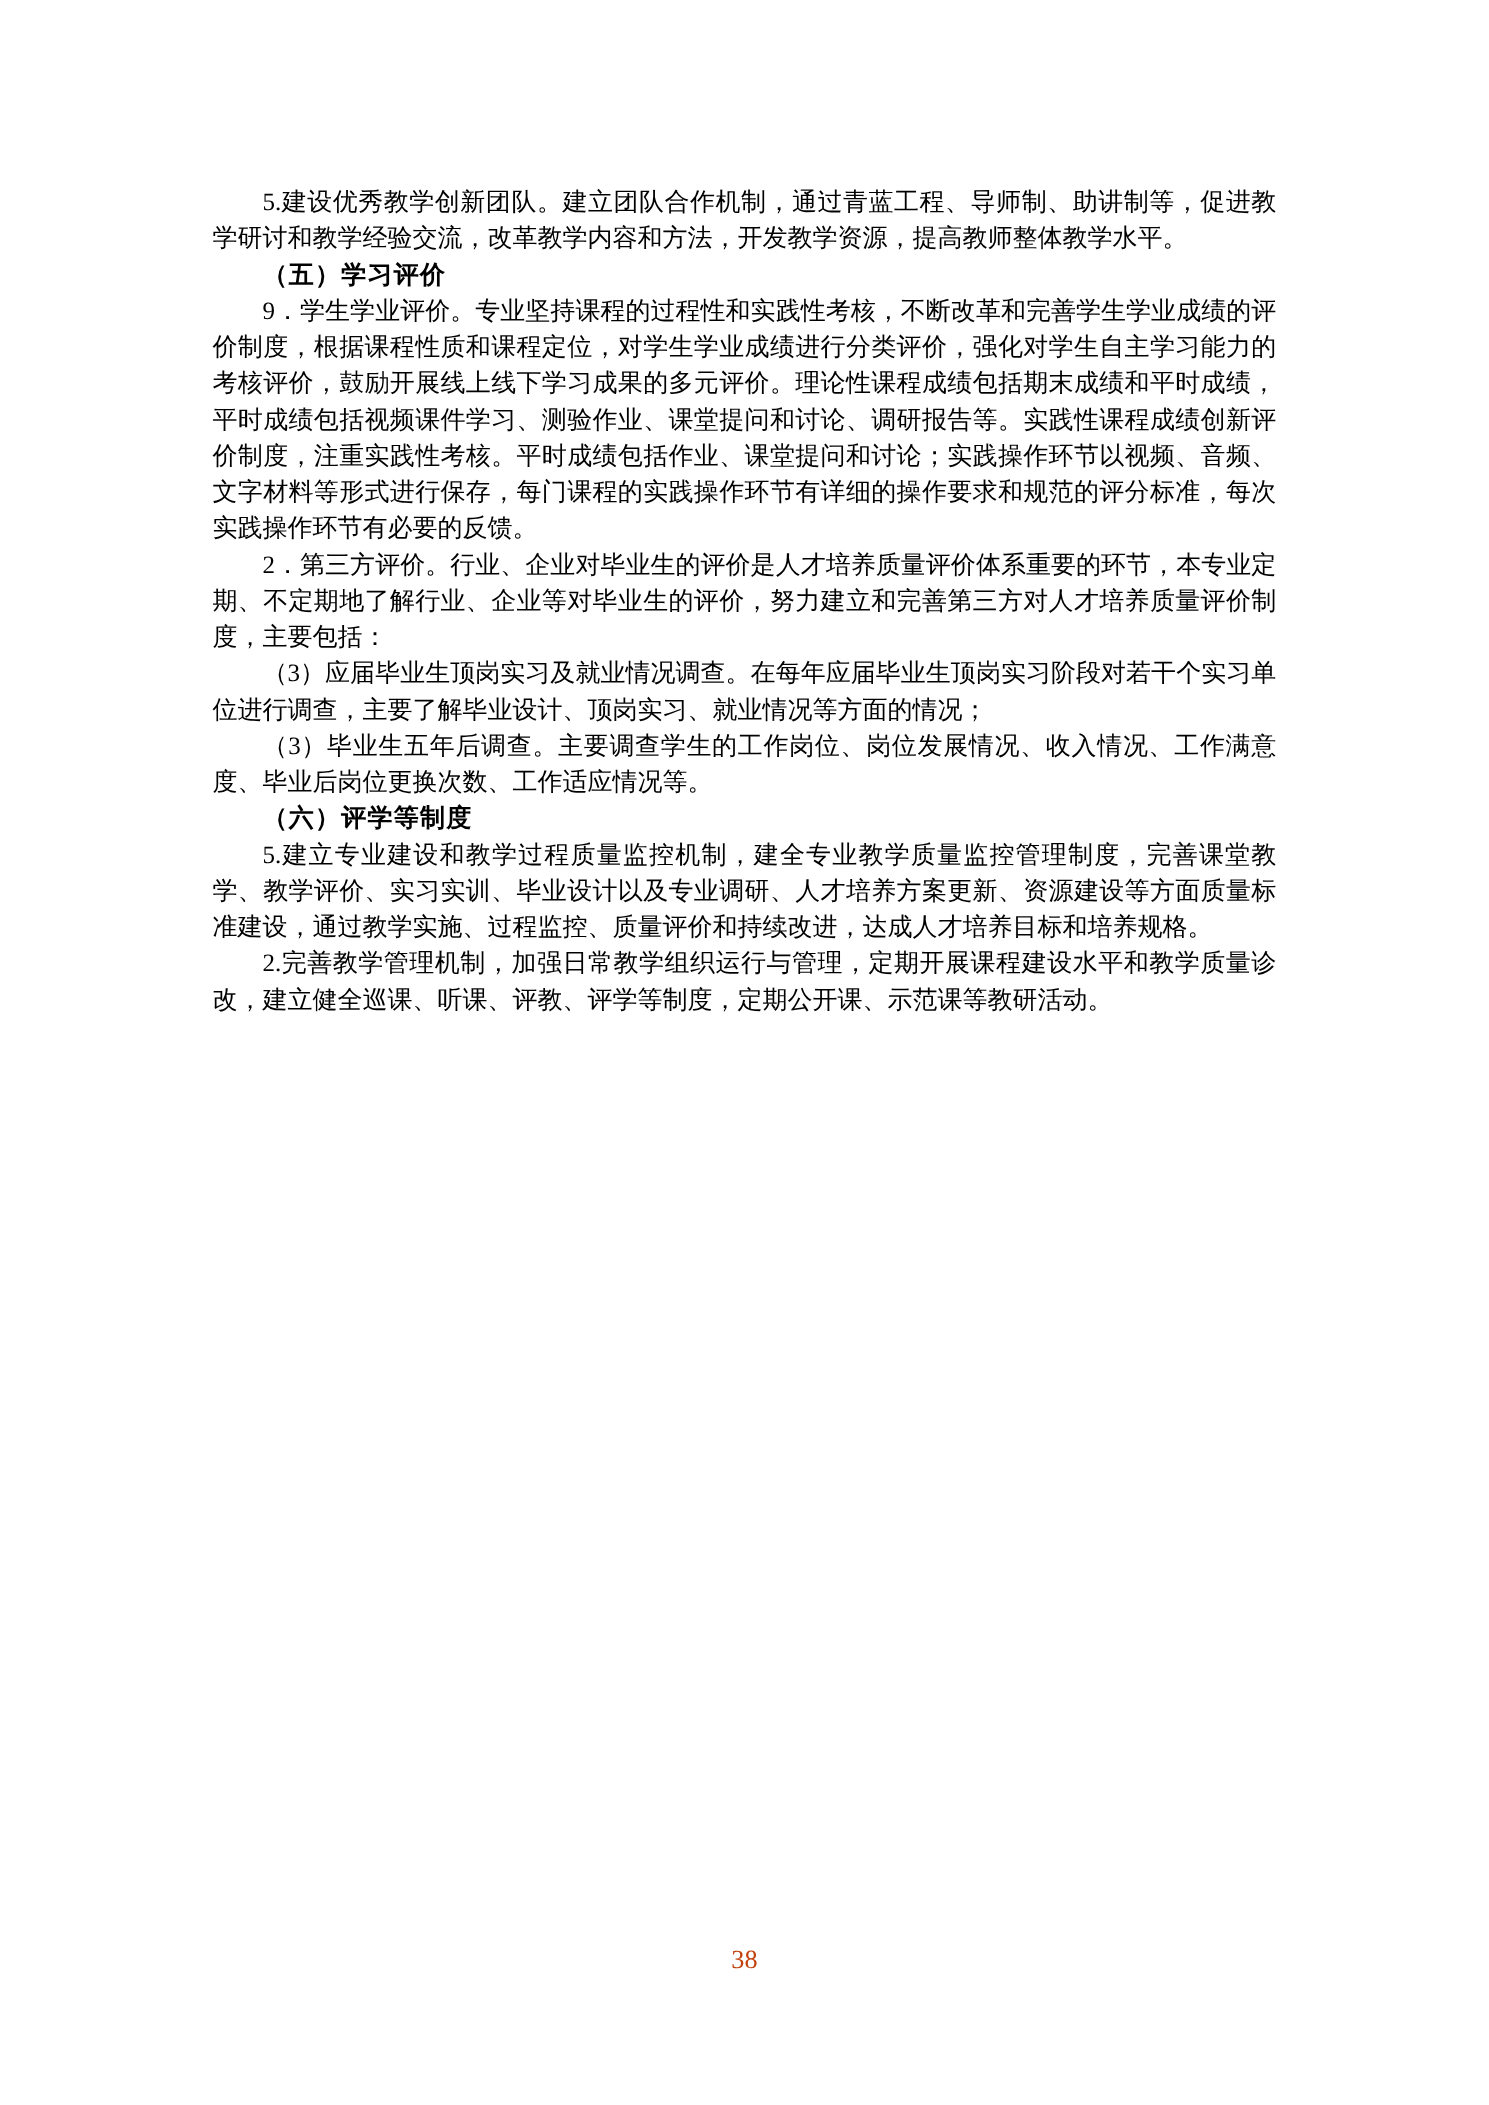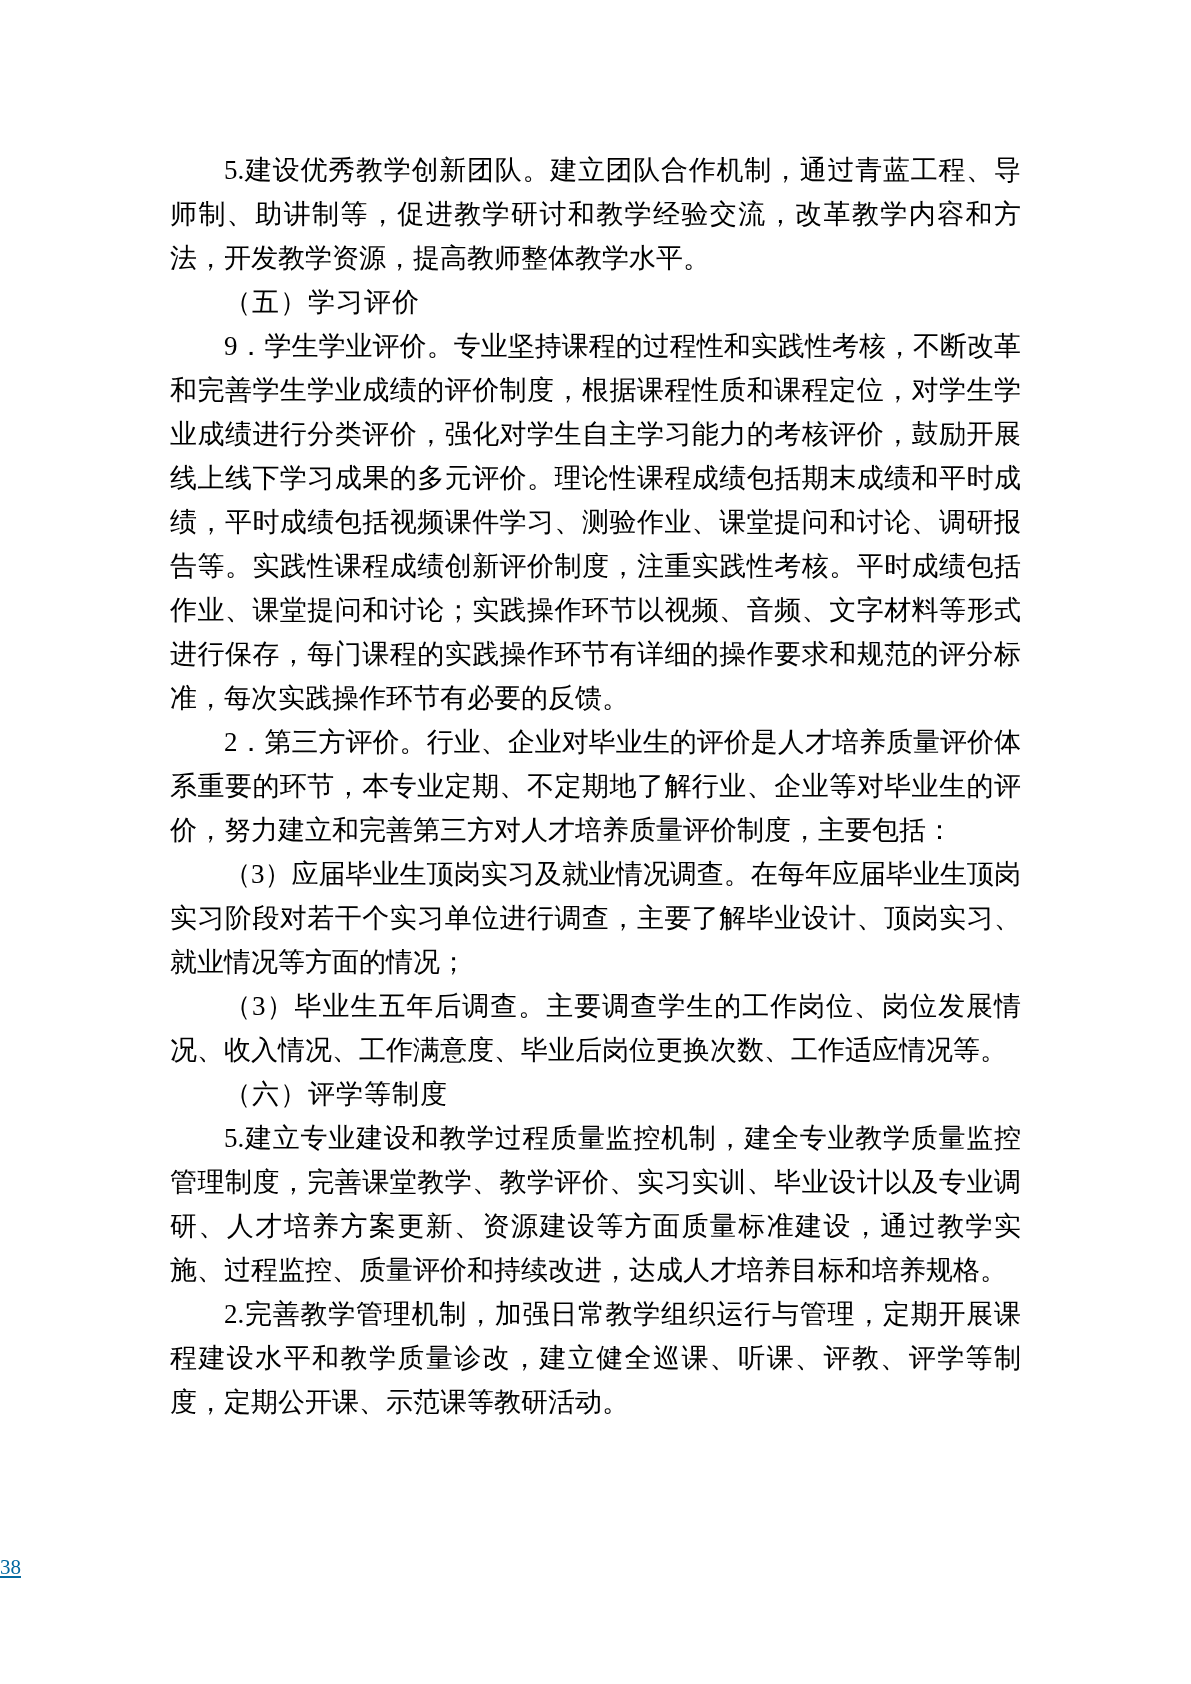--- a/index.html
+++ b/index.html
@@ -14,45 +14,45 @@
     background: #ffffff;
     overflow: hidden;
     font-family: "Liberation Serif", "DejaVu Serif", serif;
     color: #000000;
   }
   .content {
     position: absolute;
     left: 170px;
     top: 148px;
     width: 851px;
-    font-size: 27px;
-    line-height: 44px;
+    font-size: 20px;
+    line-height: 29px;
     text-align: justify;
     text-align-last: left;
   }
   .content p {
     margin: 0;
     padding: 0;
     text-indent: 2em;
   }
   .content p.heading {
-    font-weight: 400;
+    font-weight: 700;
     font-family: "Liberation Sans", "DejaVu Sans", sans-serif;
     letter-spacing: 1px;
   }
   .page-number {
     position: absolute;
     left: 0;
     top: 1552px;
     width: 100%;
+    text-align: center;
     font-size: 21px;
     line-height: 30px;
     font-family: "Liberation Serif", "DejaVu Serif", serif;
-    color: #0369a1;
-    text-decoration: underline;
+    color: #c2410c;
   }
 </style>
 </head>
 <body>
 
 <div class="page">
   <div class="content">
     <p>5.建设优秀教学创新团队。建立团队合作机制，通过青蓝工程、导师制、助讲制等，促进教学研讨和教学经验交流，改革教学内容和方法，开发教学资源，提高教师整体教学水平。</p>
     <p class="heading">（五）学习评价</p>
     <p>9．学生学业评价。专业坚持课程的过程性和实践性考核，不断改革和完善学生学业成绩的评价制度，根据课程性质和课程定位，对学生学业成绩进行分类评价，强化对学生自主学习能力的考核评价，鼓励开展线上线下学习成果的多元评价。理论性课程成绩包括期末成绩和平时成绩，平时成绩包括视频课件学习、测验作业、课堂提问和讨论、调研报告等。实践性课程成绩创新评价制度，注重实践性考核。平时成绩包括作业、课堂提问和讨论；实践操作环节以视频、音频、文字材料等形式进行保存，每门课程的实践操作环节有详细的操作要求和规范的评分标准，每次实践操作环节有必要的反馈。</p>

